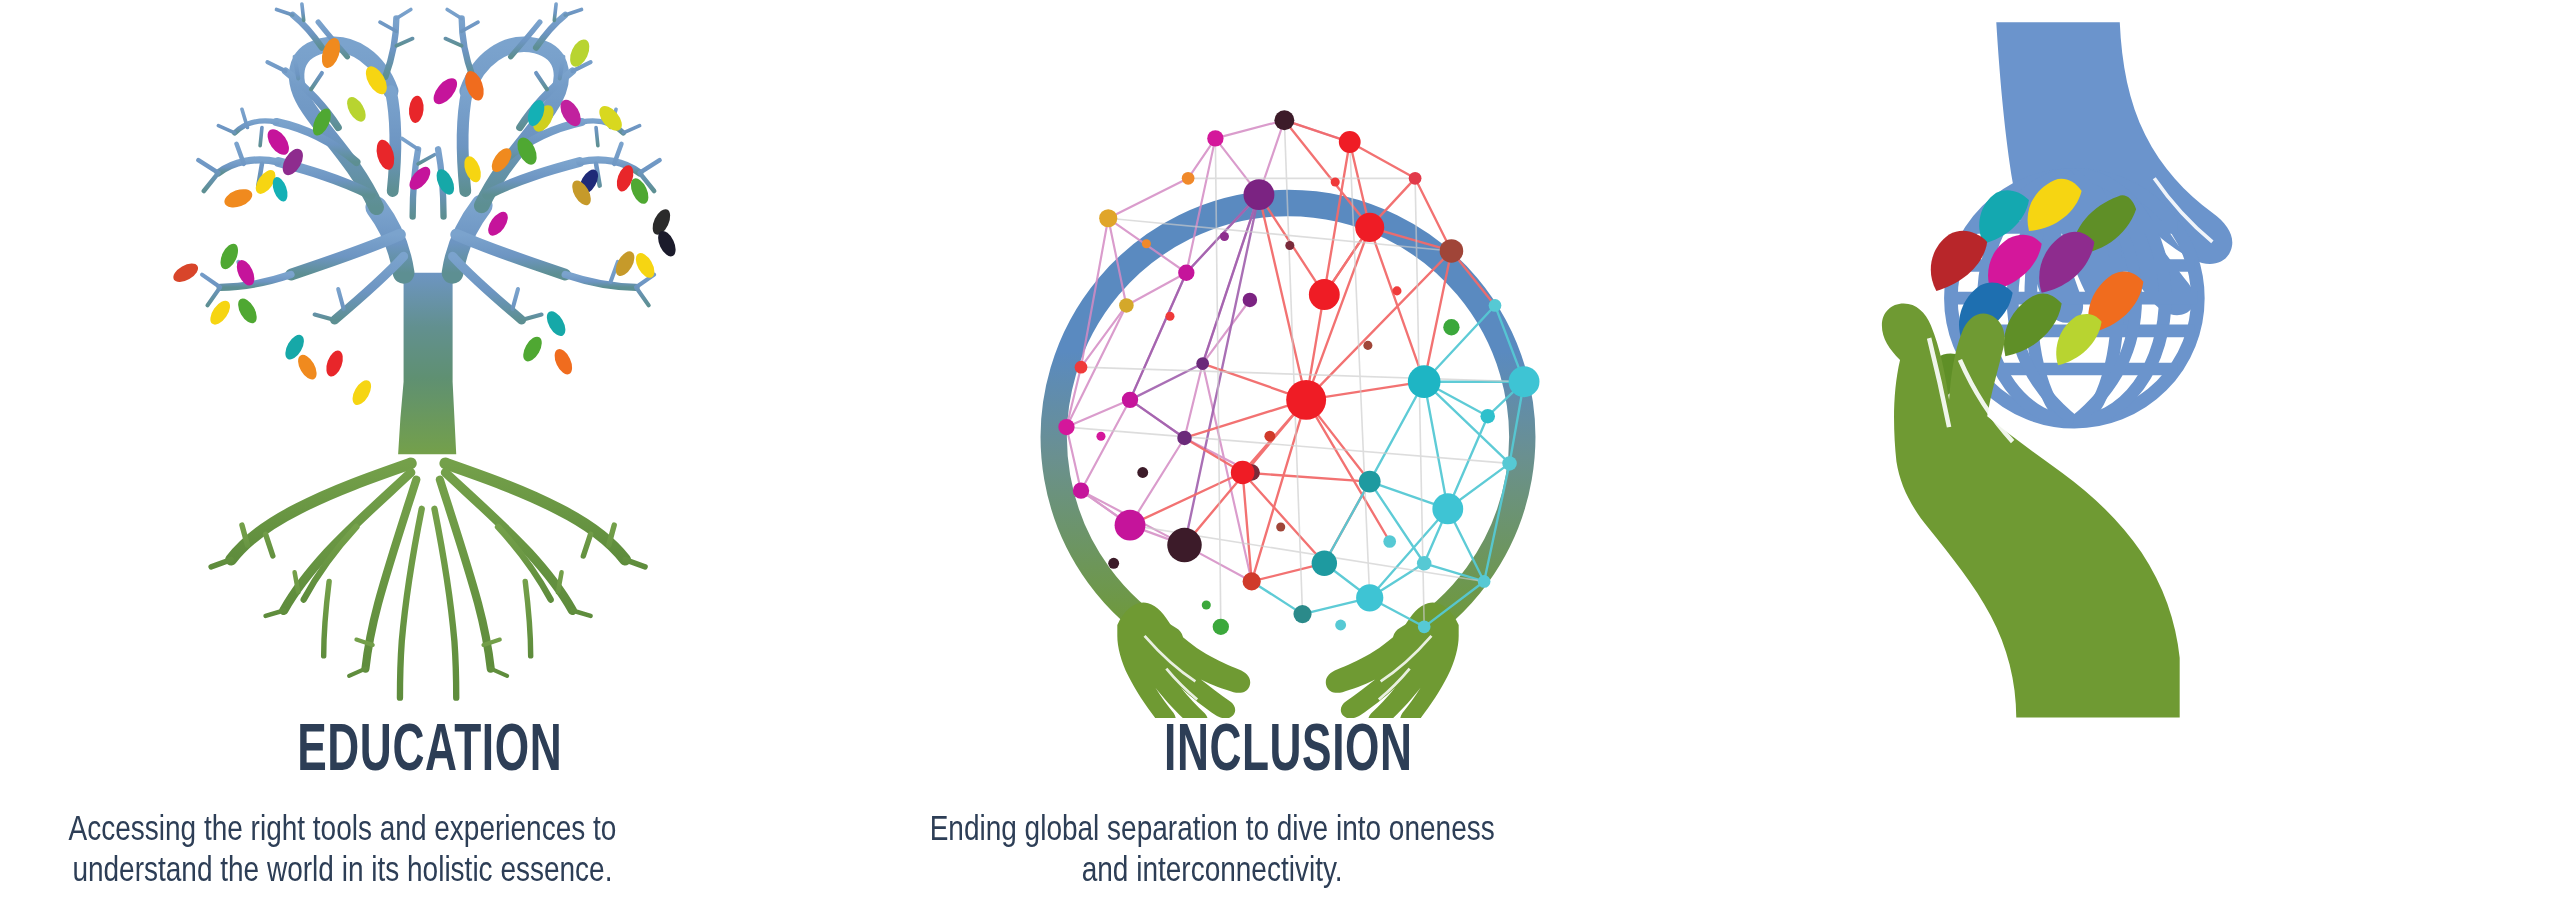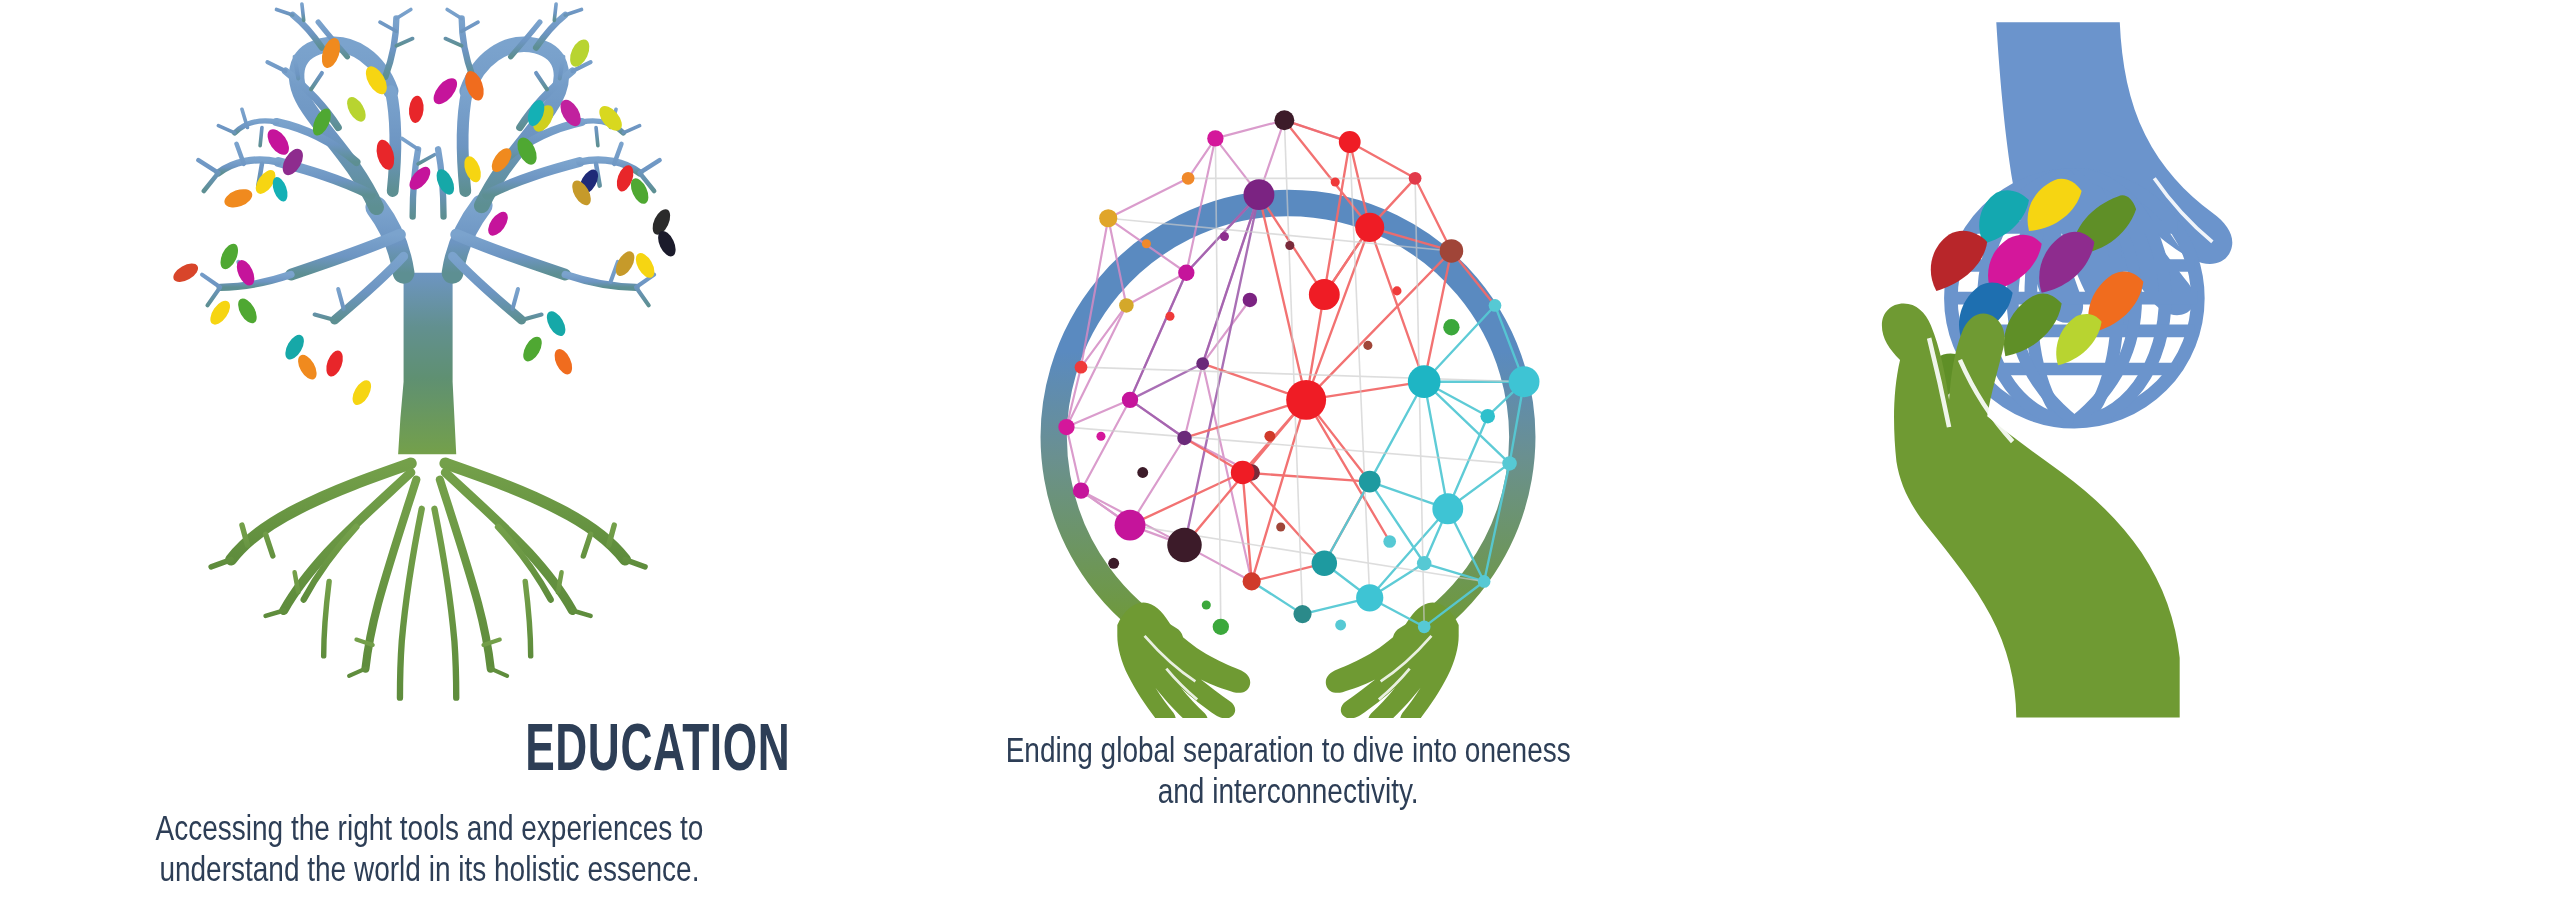--- a/index.html
+++ b/index.html
@@ -20,23 +20,23 @@
     font-family:"Liberation Sans Narrow","Liberation Sans", sans-serif;
     font-weight:bold;
     font-size:67px;
     letter-spacing:0.9px;
     line-height:0.86;
     transform:scaleX(0.66);
     transform-origin:center top;
     white-space:nowrap;
     text-align:center;
   }
-  .heading-wrap { height:78px; display:flex; align-items:flex-start; justify-content:flex-end; width:100%; }
-
-  .desc-wrap { width:100%; display:flex; justify-content:center; margin-top:11px; }
+  .heading-wrap { height:78px; display:flex; align-items:flex-start; justify-content:center; width:100%; }
+
+  .desc-wrap { width:100%; display:flex; justify-content:flex-start; margin-top:11px; }
   .desc {
     color:#2d3e56;
     font-family:"Liberation Sans Narrow","Liberation Sans", sans-serif;
     font-size:35px;
     line-height:1.18;
     text-align:center;
     transform:scaleX(0.8);
     transform-origin:center top;
     white-space:nowrap;
   }
@@ -360,20 +360,23 @@
             <circle cx="372" cy="580" r="5" fill="#a04538"></circle>
             <circle cx="438" cy="688" r="6" fill="#56c9d4"></circle>
             <circle cx="382" cy="270" r="5" fill="#7a2a3a"></circle>
             <circle cx="224" cy="268" r="5" fill="#f0892a"></circle>
             <circle cx="174" cy="480" r="5" fill="#d4179b"></circle>
             <circle cx="290" cy="666" r="5" fill="#3ba83b"></circle>
           </g>
         </svg>
       </div>
 
+      <div class="heading-wrap">
+        <div class="heading">INCLUSION</div>
+      </div>
       <div class="desc-wrap">
         <div class="desc">
           <span>Ending global separation to dive into oneness</span>
           <span>and interconnectivity.</span>
         </div>
       </div>
     </div>
 
     <div class="col">
       <div class="art">

